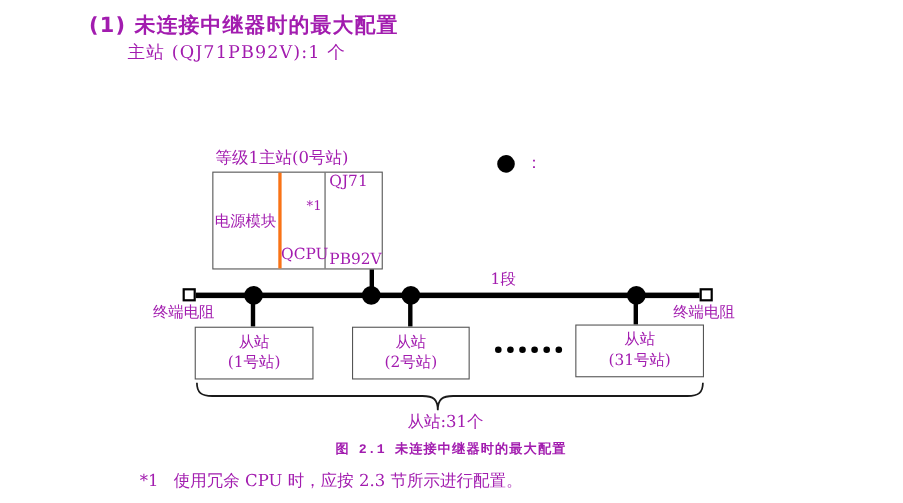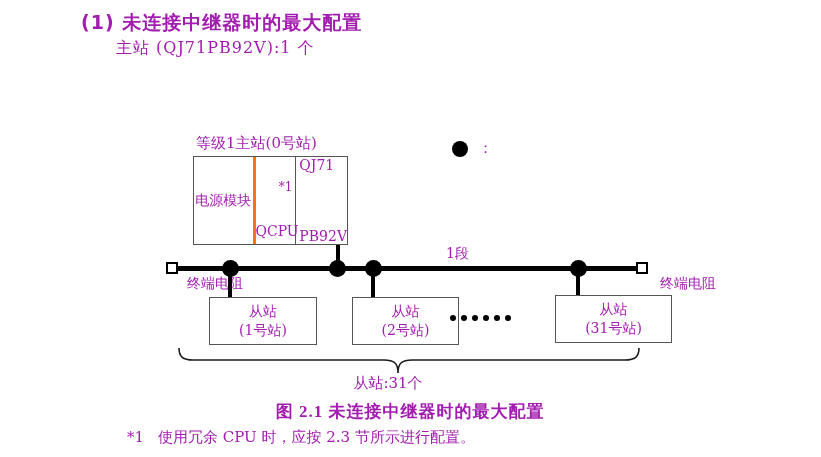--- a/index.html
+++ b/index.html
@@ -22,36 +22,36 @@
   .cell-module{flex:1;display:flex;flex-direction:column;justify-content:space-between;
                padding-left:3px;line-height:1.15;}
 
   .legend{left:452px;top:139px;display:flex;align-items:center;font-size:15px;}
   .legend-dot{width:16px;height:16px;border-radius:50%;background:#000;display:inline-block;}
   .legend-sep{margin:0 6px 0 10px;}
 
   .bus-line{left:172px;top:266px;width:470px;height:5px;background:#000;}
   .term-sq{width:12px;height:12px;box-sizing:border-box;border:2px solid #000;background:#fff;top:262px;}
   .term-sq.l{left:166px;} .term-sq.r{left:636px;}
-  .term-label{top:275px;font-size:14px;margin-left:48px;}
+  .term-label{top:275px;font-size:14px;}
   .term-label.l{left:139px;} .term-label.r{left:612px;}
   .seg-label{left:446px;top:245px;font-size:14px;}
 
   .bus-dot{width:17px;height:17px;border-radius:50%;background:#000;top:260px;}
   .drop{width:4px;background:#000;}
 
   .slave-box{border:1px solid #555;box-sizing:border-box;background:#fff;display:flex;
              flex-direction:column;align-items:center;justify-content:center;
-             font-size:14px;line-height:1.35;text-align:center;margin-left:32px;}
+             font-size:14px;line-height:1.35;text-align:center;}
   .ellipsis{left:450px;top:315px;display:flex;gap:5px;align-items:center;}
   .ellipsis span{width:6px;height:6px;border-radius:50%;background:#000;display:inline-block;}
 
-  .brace-label{left:318px;top:374px;width:140px;text-align:center;font-size:15px;}
-  .caption{left:180px;top:400px;width:460px;text-align:center;font-size:17px;font-weight:bold;
-           font-family:Liberation Serif, serif;letter-spacing:1px;}
+  .brace-label{left:335px;top:374px;width:140px;text-align:center;font-size:15px;}
+  .caption{left:180px;top:400px;width:460px;text-align:center;font-size:12px;font-weight:bold;
+           font-family:Liberation Mono, monospace;letter-spacing:1px;}
   .footnote{left:127px;top:428px;display:flex;gap:14px;font-size:15px;}
 </style>
 </head>
 <body>
 
 <div id="page">
 
   <div class="abs title">(1) 未连接中继器时的最大配置</div>
   <div class="abs hline m">主站 (QJ71PB92V):1 个</div>
 

